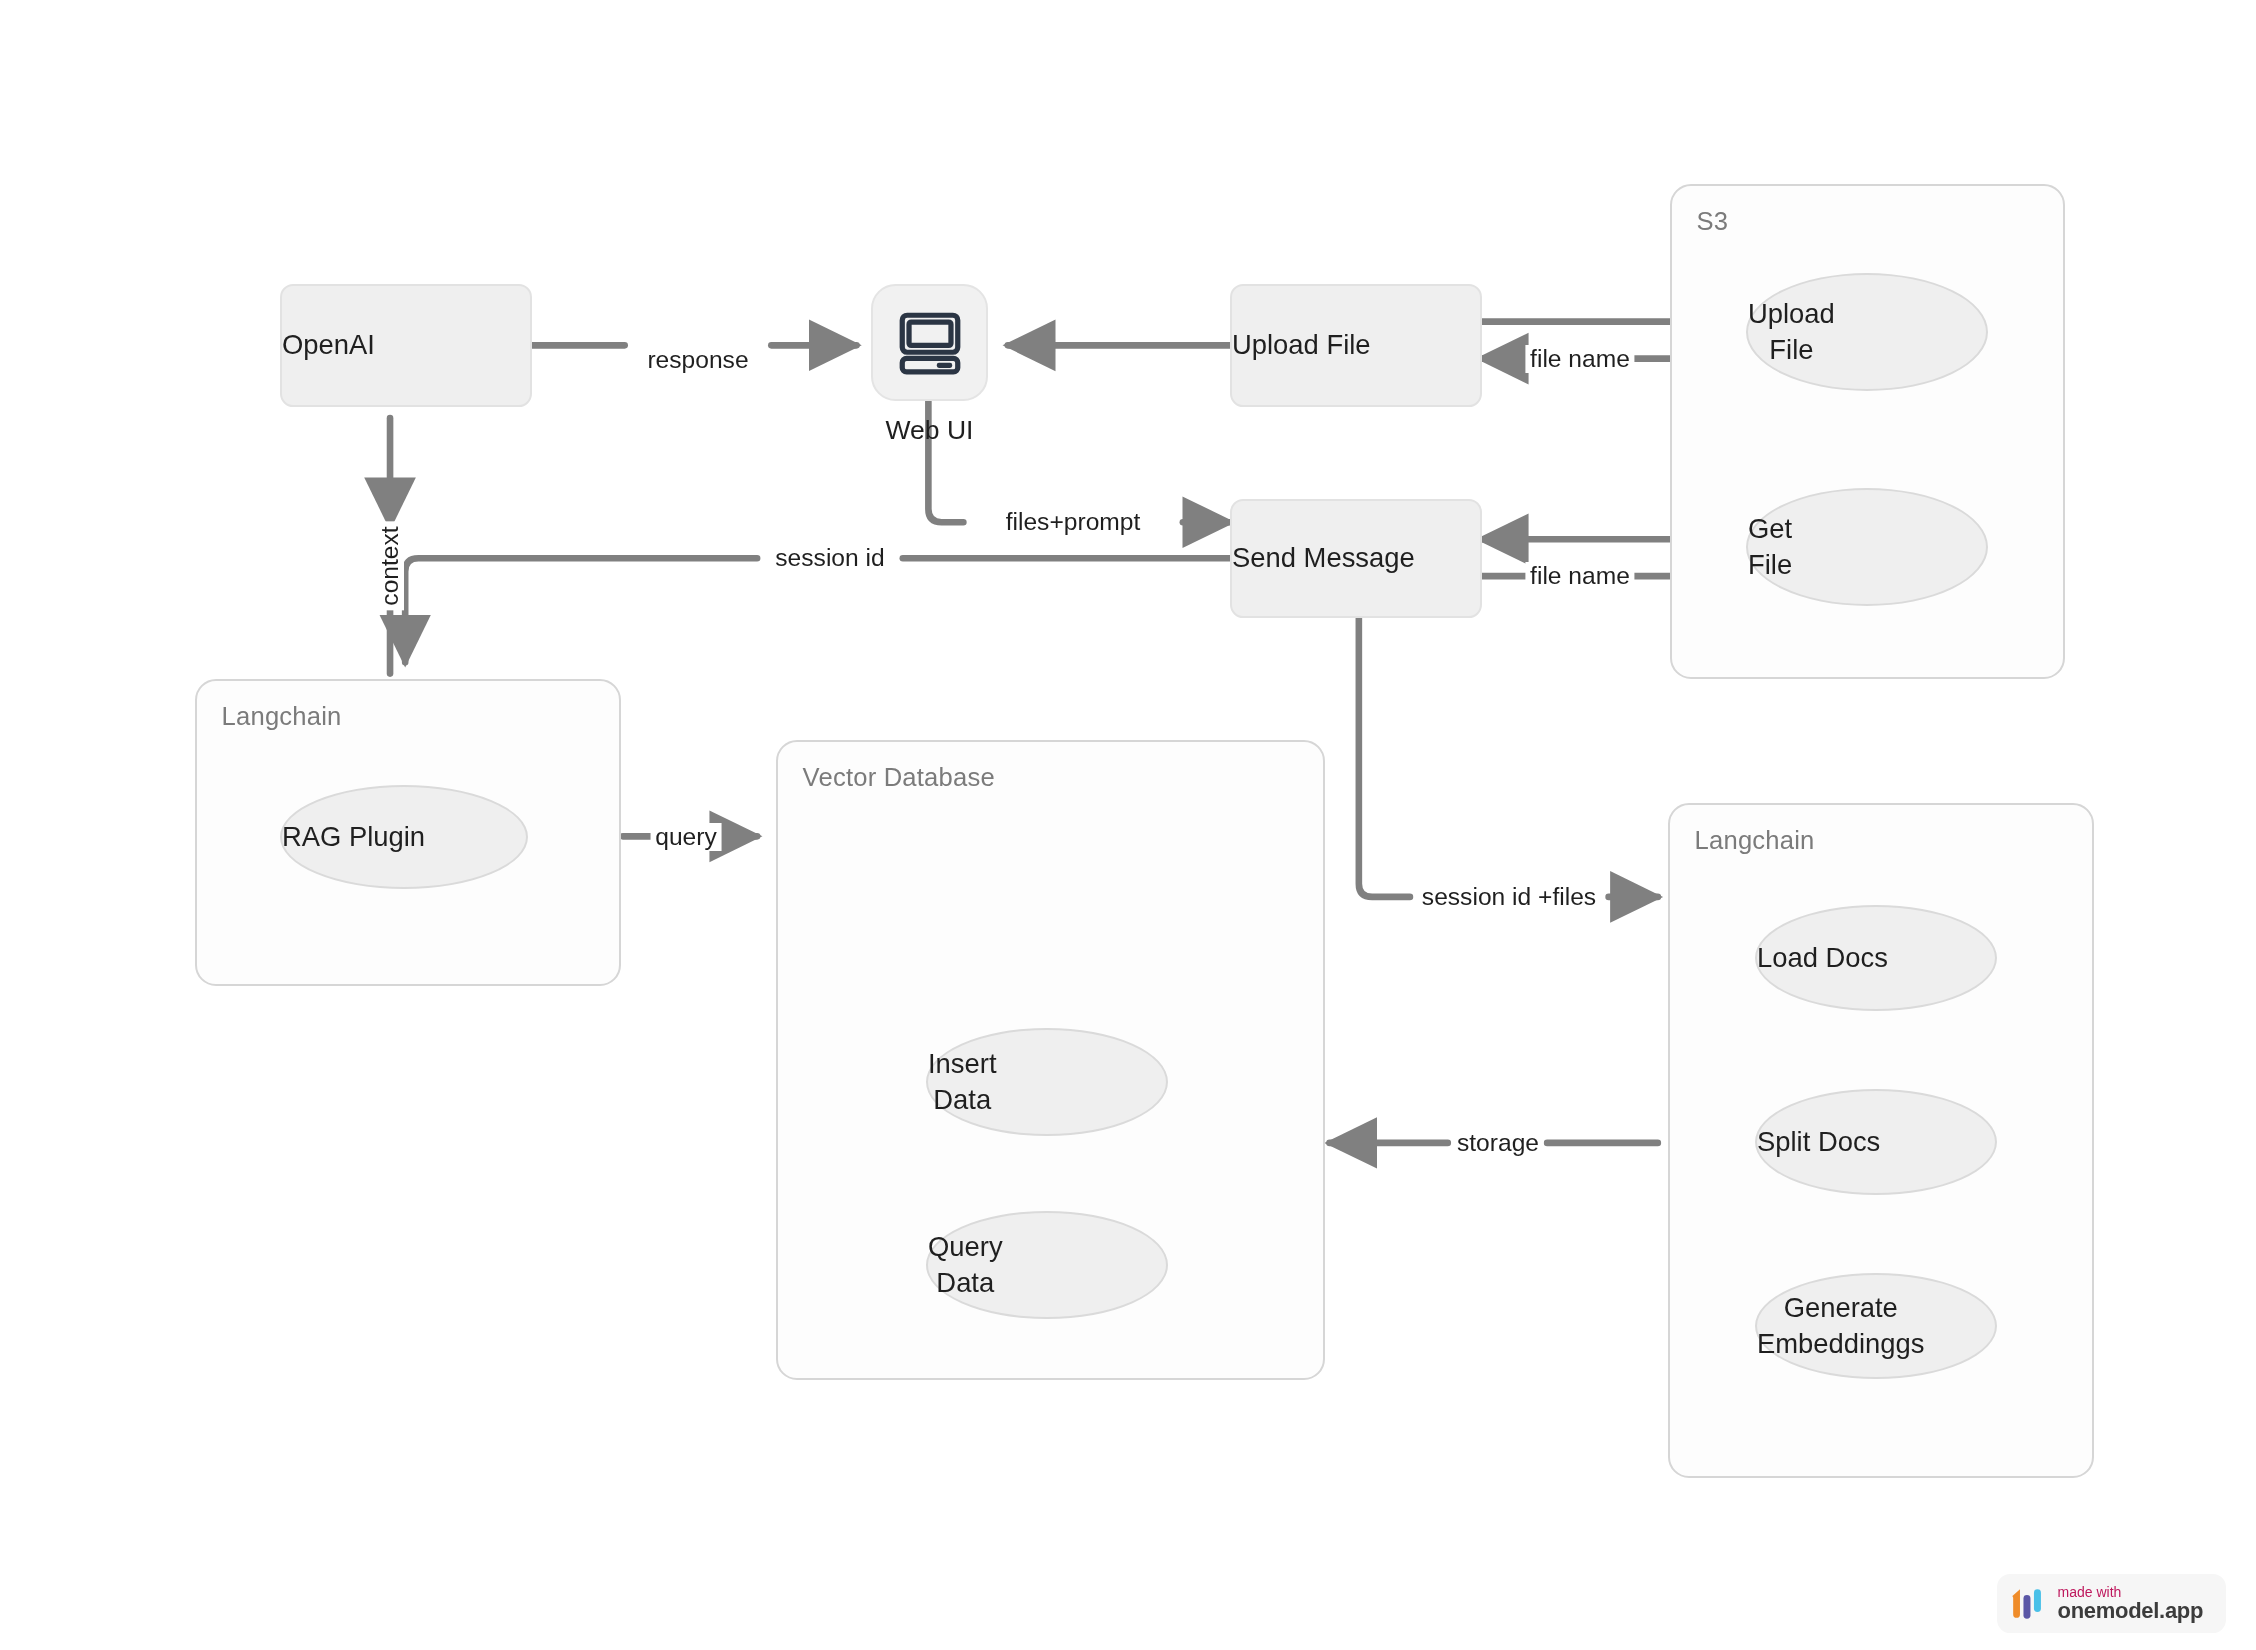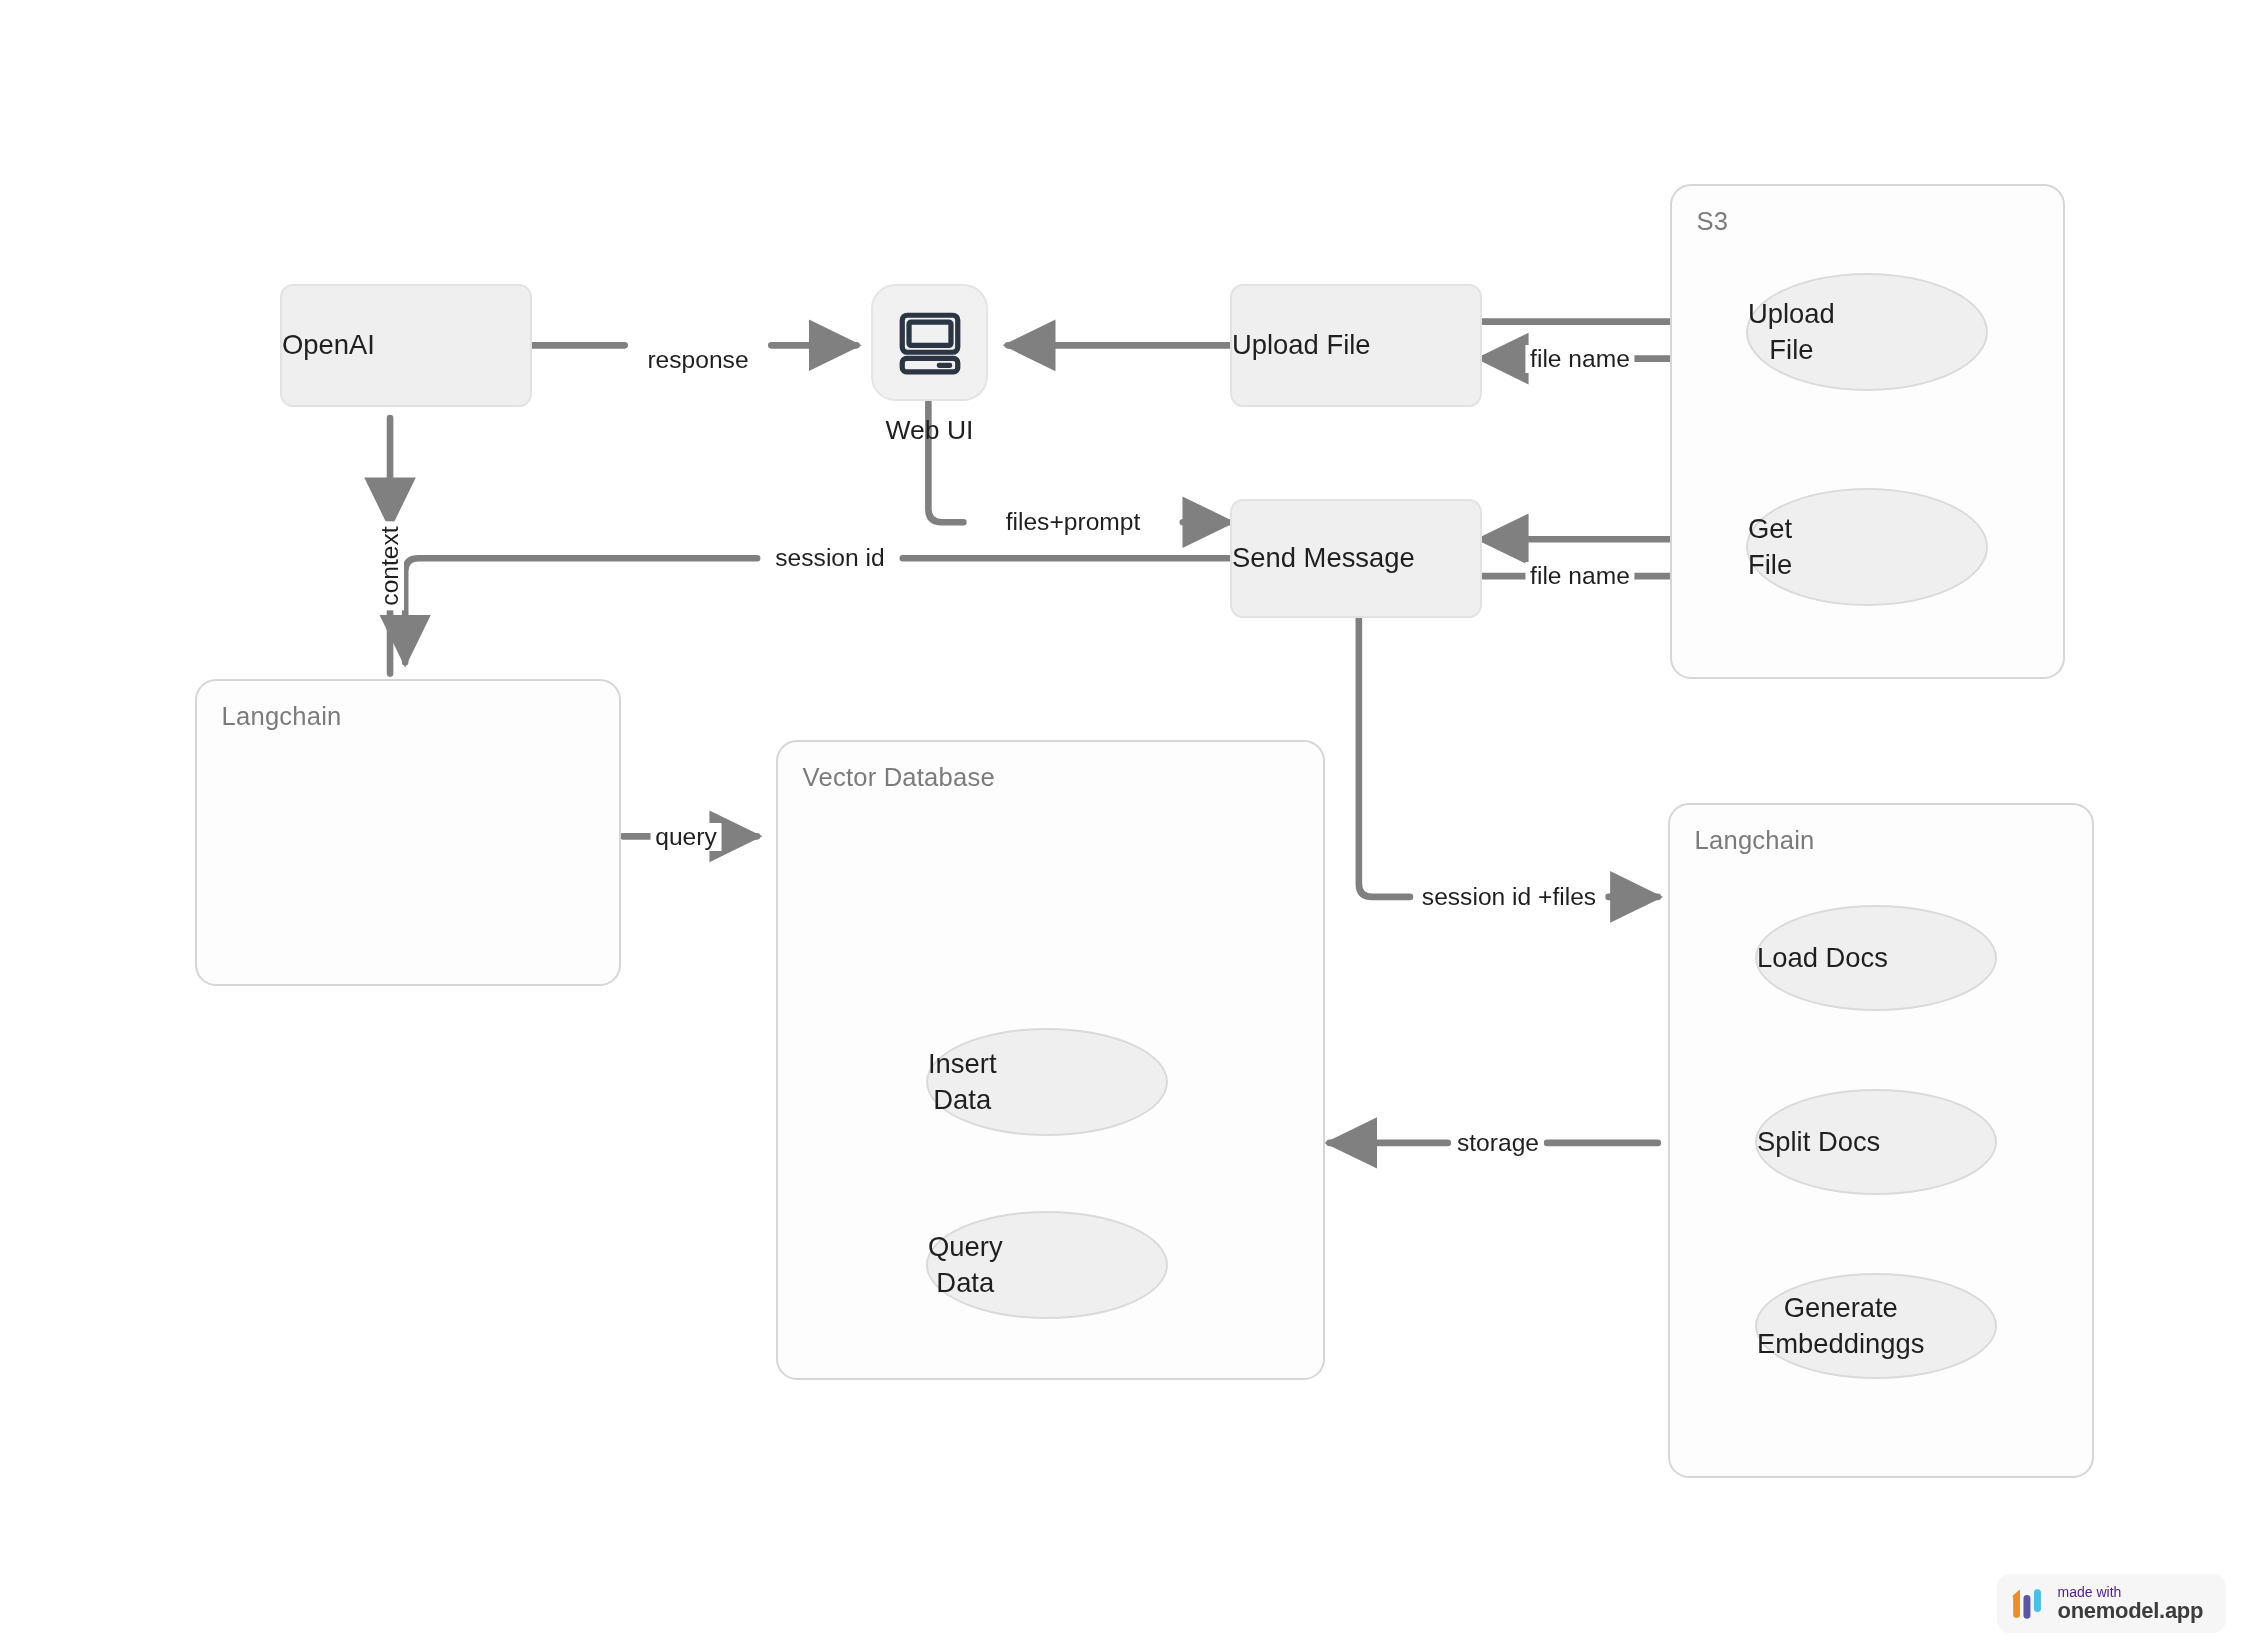--- a/index.html
+++ b/index.html
@@ -123,21 +123,21 @@
     display: flex;
     align-items: center;
     box-sizing: border-box;
     padding: 0 13.2px;
     gap: 11.4px;
   }
   #wm-logo { display: block; flex: 0 0 auto; }
   #wm-text { display: flex; flex-direction: column; line-height: 1.05; }
   #wm-made {
     font-size: 14px;
-    color: #4c1d95;
+    color: #be185d;
   }
   #wm-brand {
     font-size: 22px;
     font-weight: bold;
     color: #3c3c3c;
     letter-spacing: -0.3px;
   }
 </style>
 </head>
 <body>
@@ -228,20 +228,23 @@
   <div class="ellipse-node" style="left:1746px; top:273px; width:242px; height:118px;">
     <span>Upload
 File</span>
   </div>
 
   <div class="ellipse-node" style="left:1746px; top:488px; width:242px; height:118px;">
     <span>Get
 File</span>
   </div>
 
+  <div class="ellipse-node" style="left:280px; top:785px; width:248px; height:104px;">
+    <span>RAG Plugin</span>
+  </div>
 
 
   <div class="ellipse-node" style="left:926px; top:1028px; width:242px; height:108px;">
     <span>Insert
 Data</span>
   </div>
 
   <div class="ellipse-node" style="left:926px; top:1211px; width:242px; height:108px;">
     <span>Query
 Data</span>

